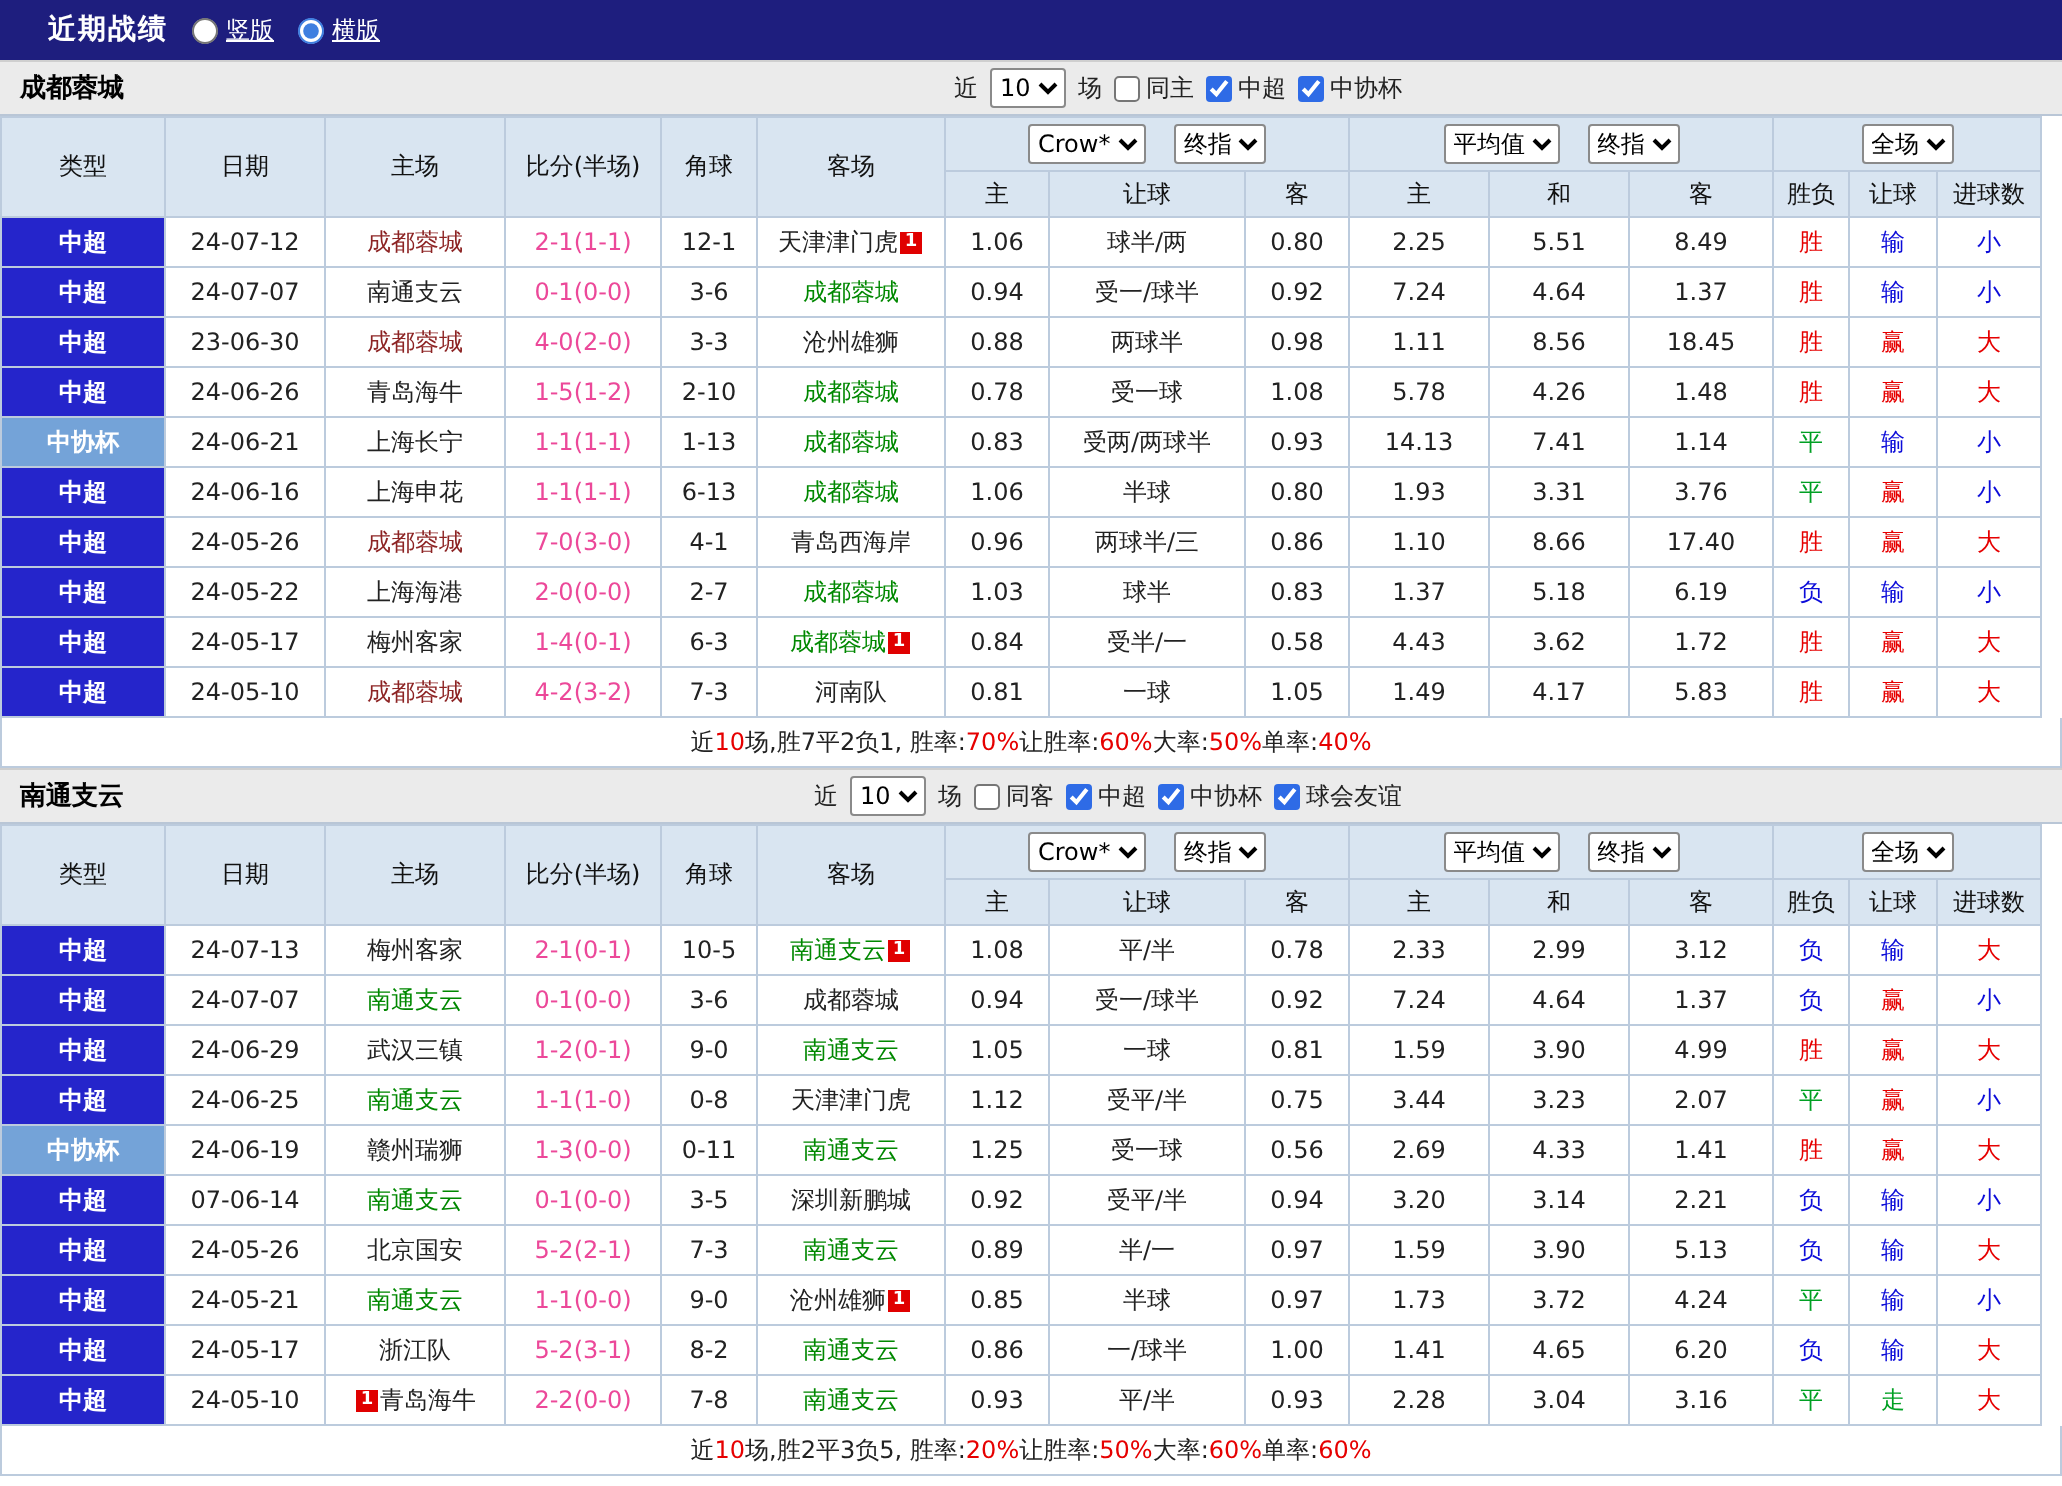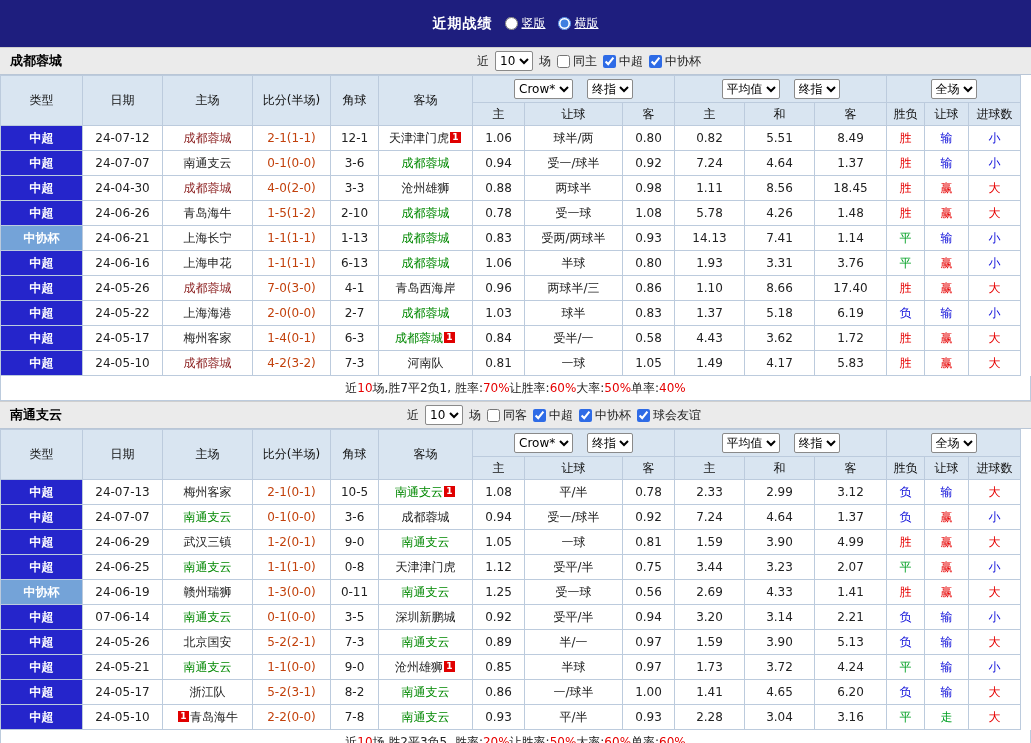--- a/index.html
+++ b/index.html
@@ -1,19 +1,19 @@
 <!DOCTYPE html>
 <html><head>
 <meta charset="utf-8">
 <style>
   * { box-sizing: border-box; }
   html,body { margin:0; padding:0; background:#fff; }
   body { width:1031px; font-family:"DejaVu Sans","Liberation Sans",sans-serif; font-size:12px; color:#222; }
 
-  .topbar { height:47px; background:#1e1e7e; display:flex; align-items:center; justify-content:center; gap:12px; color:#fff; }
+  .topbar { height:30px; background:#1e1e7e; display:flex; align-items:center; gap:12px; color:#fff;padding-left:24px; }
   .topbar .title { font-weight:bold; font-size:14px; letter-spacing:1px; }
   .topbar label { display:flex; align-items:center; gap:4px; font-size:12px; cursor:pointer;text-decoration:underline; }
   .topbar input { margin:0; accent-color:#3f7fe0; }
 
   .section-bar { position:relative; height:28px; background:#ebebeb; border-top:1px solid #cfcfcf; border-bottom:1px solid #b9c6d6; display:flex; align-items:center; padding:0 10px; }
   .team-name { font-weight:bold; font-size:13px; color:#000; }
   .controls { position:absolute; right:330px; top:0; height:100%; display:flex; align-items:center; gap:6px; white-space:nowrap; color:#222; }
   .controls label { display:flex; align-items:center; gap:3px; cursor:pointer; }
   .controls input[type=checkbox] { margin:0; width:13px; height:13px; accent-color:#2e6be6; }
 
@@ -24,21 +24,21 @@
   thead th { background:#d9e5f1; font-weight:normal; height:23px; color:#111; }
   thead tr.selrow th { height:27px; }
   .selcell select { margin:0 7px; }
   tbody td { height:25px; background:#fff; }
   td.league { color:#fff; padding:0; }
   td.league.csl { background:#2525cb; font-weight:bold; }
   td.league.cup { background:#74a3d8; font-weight:bold; }
   .team.maroon { color:#8d2424; }
   .team.green  { color:#008800; }
   .team.black  { color:#222; }
-  td.score { color:#c2410c; }
+  td.score { color:#ec4899; }
   .badge { display:inline-block; background:#e00000; color:#fff; font-size:9px; line-height:11px; width:11px; height:11px; margin:0 1px; vertical-align:2px; text-align:center; font-weight:bold; }
   .tone-red   { color:#e60000; }
   .tone-green { color:#00a023; }
   .tone-blue  { color:#0c0cd9; }
   .tone-black { color:#222; }
   td.outcome { font-weight:normal; }
   .summary { height:25px; border:1px solid #bccbdd; border-top:none; display:flex; align-items:center; justify-content:center; background:#fff; }
 </style>
 </head>
 <body>
@@ -122,21 +122,21 @@
         <tr>
           <td class="league csl">中超</td>
           <td>24-07-12</td>
           <td><span class="team maroon">成都蓉城</span></td>
           <td class="score">2-1(1-1)</td>
           <td>12-1</td>
           <td><span class="team black">天津津门虎</span><span class="badge">1</span></td>
           <td>1.06</td>
           <td>球半/两</td>
           <td>0.80</td>
-          <td>0.82</td>
+          <td>2.25</td>
           <td>5.51</td>
           <td>8.49</td>
           <td class="outcome tone-red">胜</td>
           <td class="outcome tone-blue">输</td>
           <td class="outcome tone-blue">小</td>
         </tr>
         <tr>
           <td class="league csl">中超</td>
           <td>24-07-07</td>
           <td><span class="team black">南通支云</span></td>
@@ -148,21 +148,21 @@
           <td>0.92</td>
           <td>7.24</td>
           <td>4.64</td>
           <td>1.37</td>
           <td class="outcome tone-red">胜</td>
           <td class="outcome tone-blue">输</td>
           <td class="outcome tone-blue">小</td>
         </tr>
         <tr>
           <td class="league csl">中超</td>
-          <td>24-04-30</td>
+          <td>23-06-30</td>
           <td><span class="team maroon">成都蓉城</span></td>
           <td class="score">4-0(2-0)</td>
           <td>3-3</td>
           <td><span class="team black">沧州雄狮</span></td>
           <td>0.88</td>
           <td>两球半</td>
           <td>0.98</td>
           <td>1.11</td>
           <td>8.56</td>
           <td>18.45</td>

